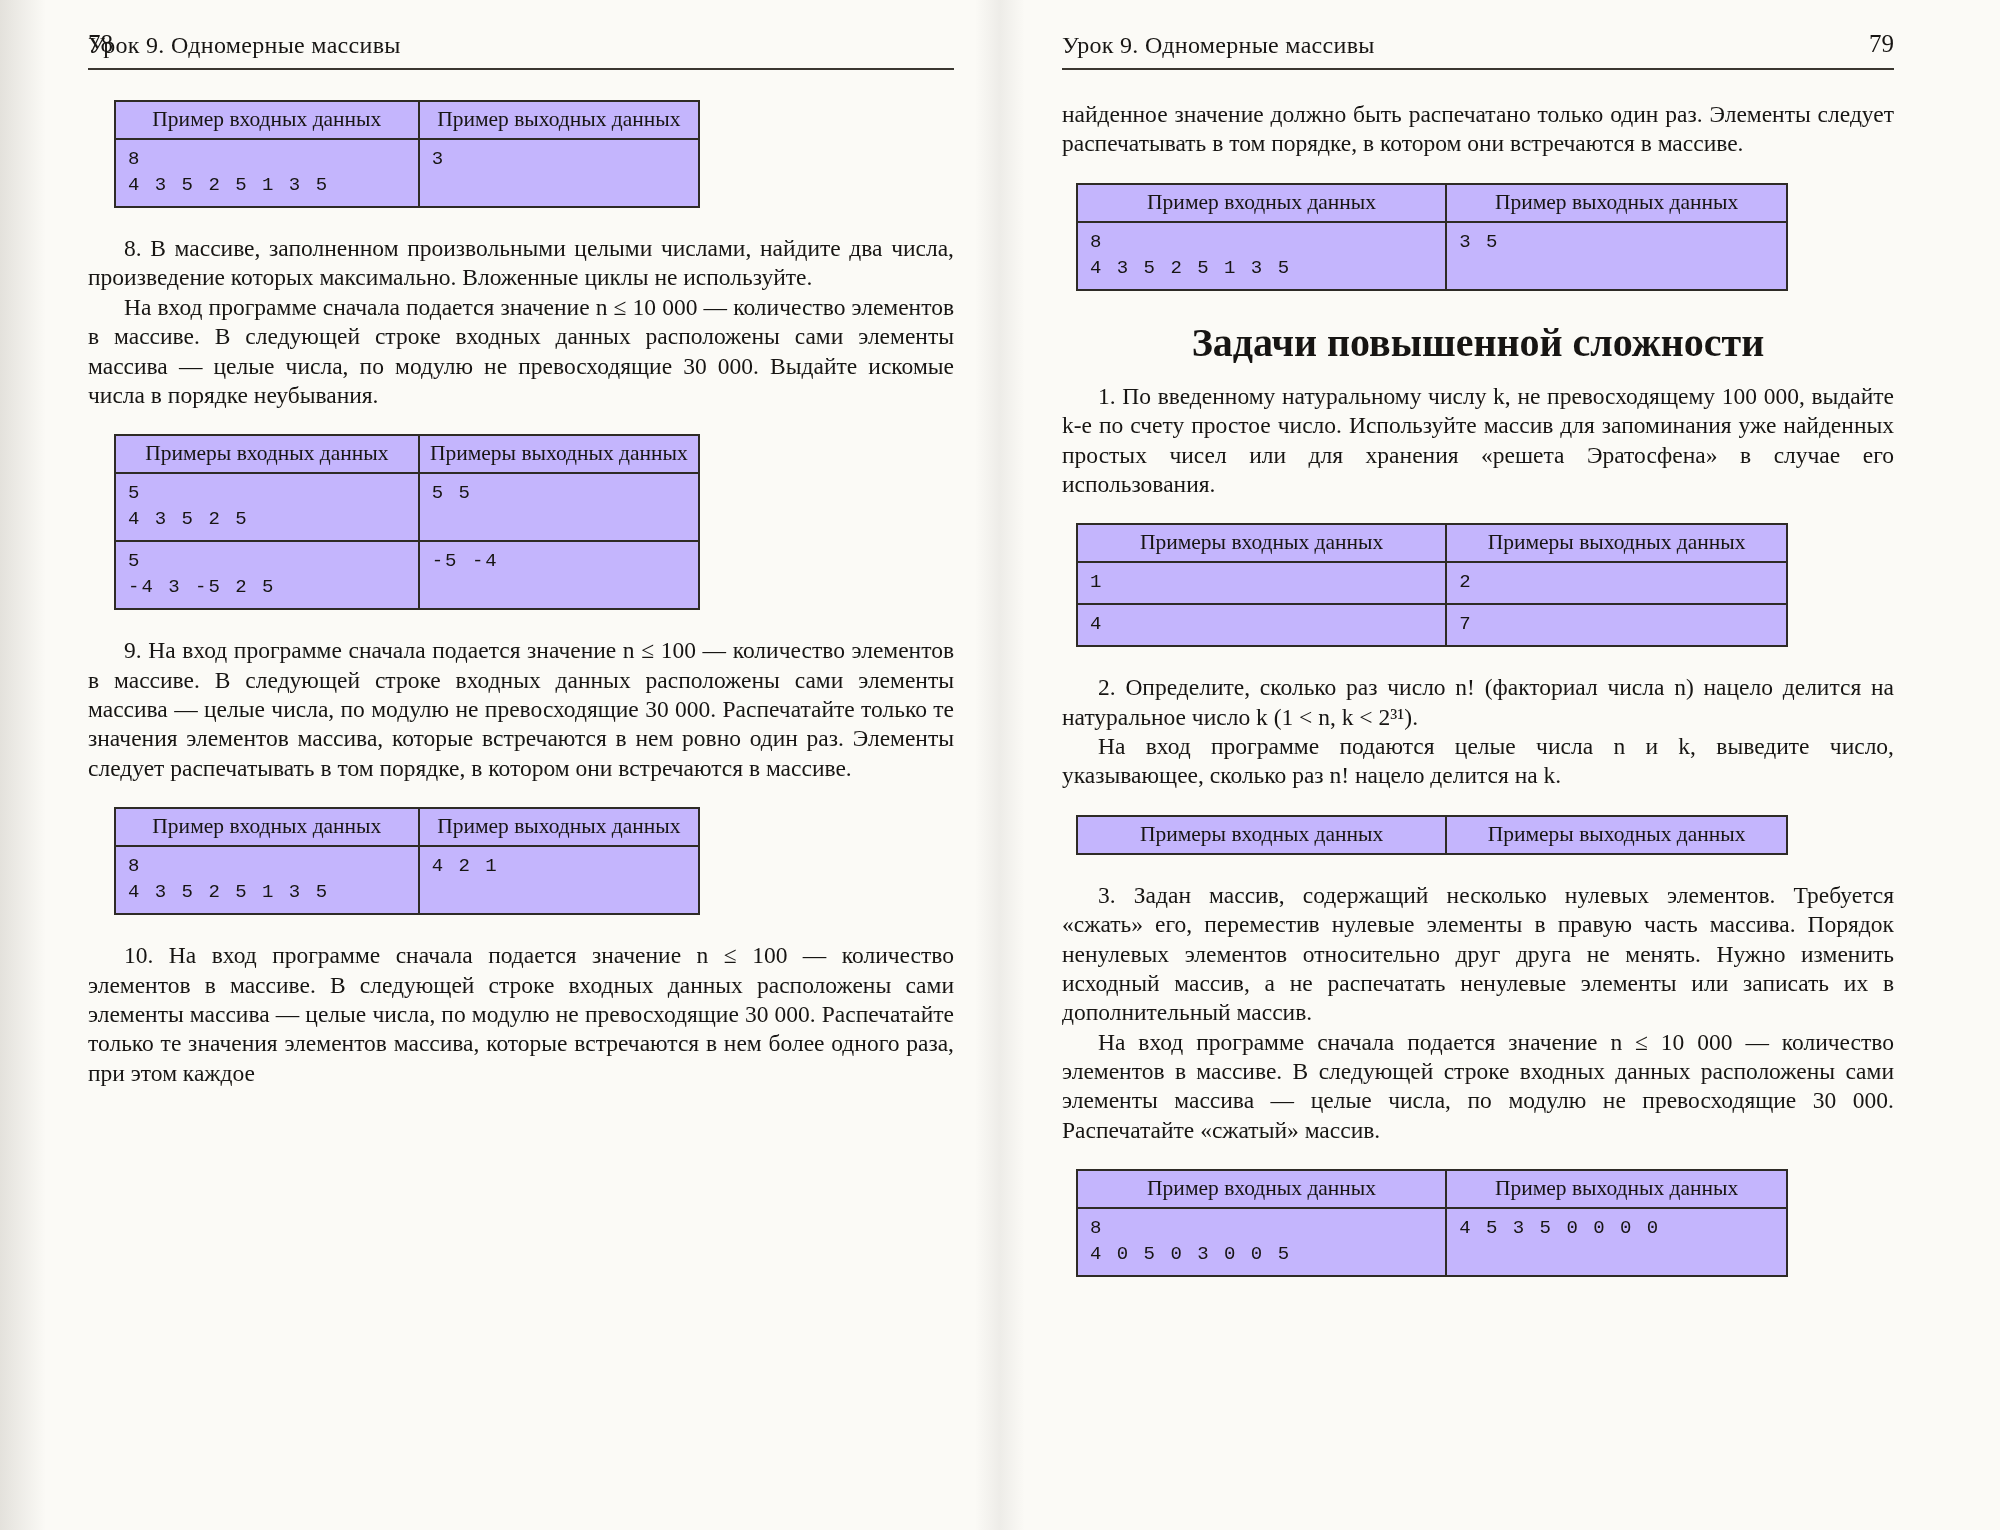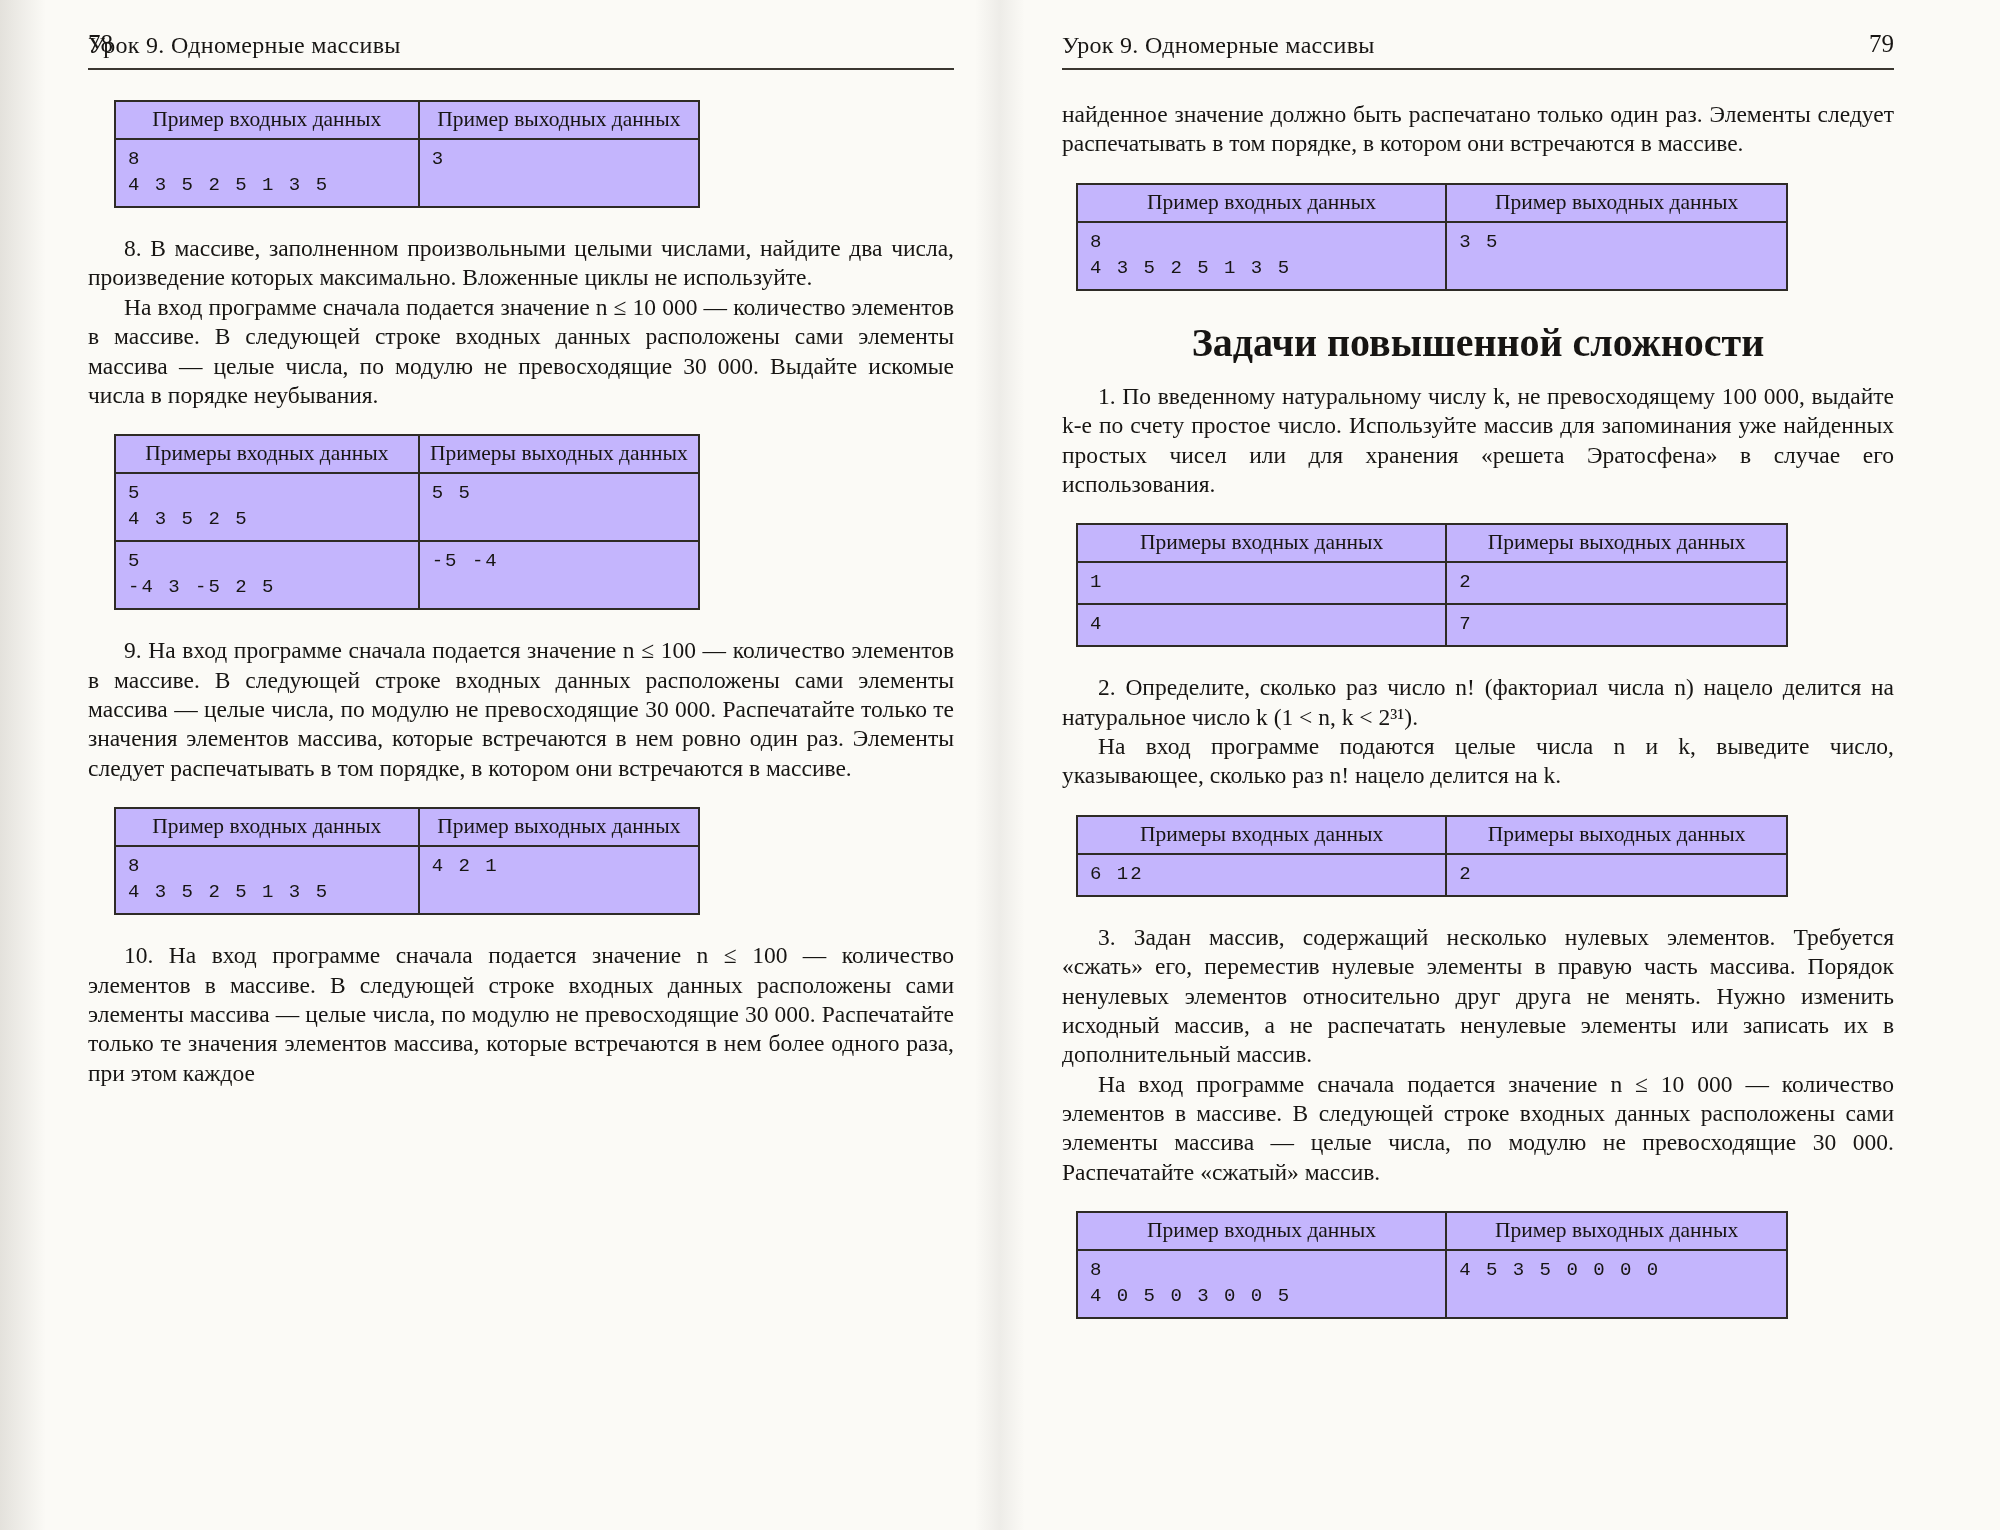--- a/index.html
+++ b/index.html
@@ -272,28 +272,20 @@
           <col class="c-in">
           <col class="c-out">
         </colgroup>
       <thead>
         <tr>
           <th>Примеры входных данных</th>
           <th>Примеры выходных данных</th>
         </tr>
       </thead>
       <tbody>
-        <tr>
-          <td class="cell-one-line">
-            <div class="mono">6 12</div>
-          </td>
-          <td class="cell-one-line">
-            <div class="mono">2</div>
-          </td>
-        </tr>
       </tbody>
     </table>
 
     <p class="para">3. Задан массив, содержащий несколько нулевых элементов. Требуется «сжать» его, переместив нулевые элементы в правую часть массива. Порядок ненулевых элементов относительно друг друга не менять. Нужно изменить исходный массив, а не распечатать ненулевые элементы или записать их в дополнительный массив.</p>
     <p class="para">На вход программе сначала подается значение n ≤ 10 000 — количество элементов в массиве. В следующей строке входных данных расположены сами элементы массива — целые числа, по модулю не превосходящие 30 000. Распечатайте «сжатый» массив.</p>
 
     <table class="ex-table">
       <colgroup>
           <col class="c-in">
           <col class="c-out">

